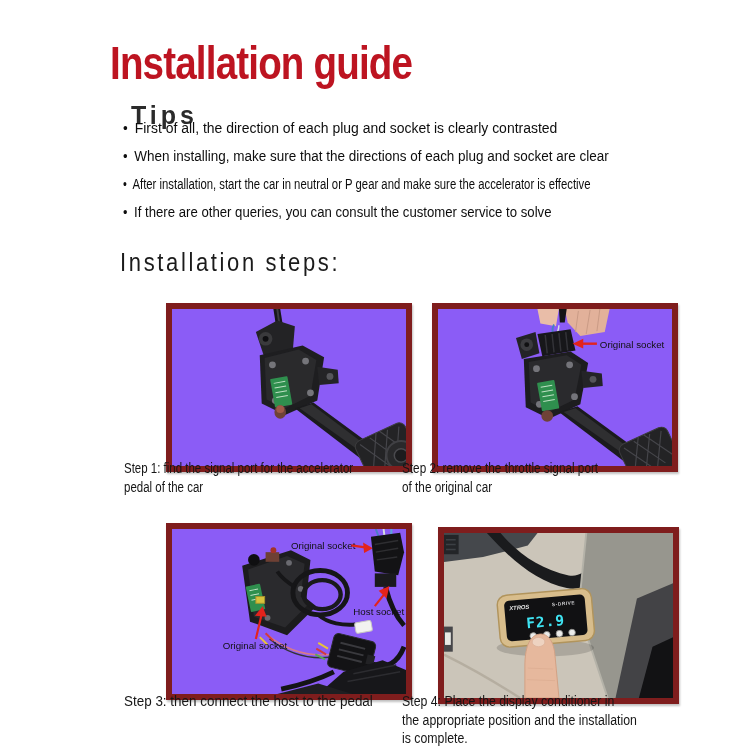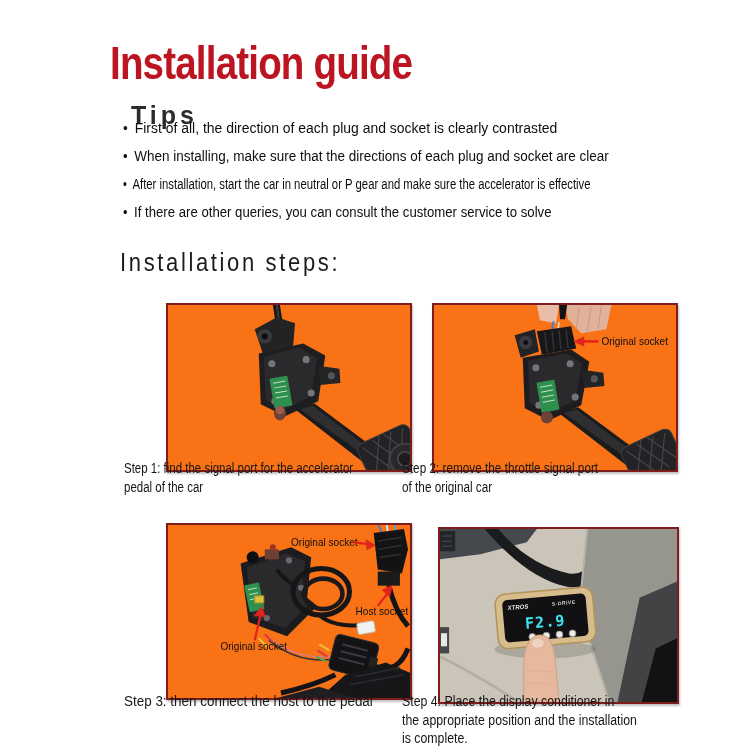--- a/index.html
+++ b/index.html
@@ -22,21 +22,21 @@
     transform-origin:left center;
   }
   .tips-list .dot{display:inline-block;width:9px;margin-right:4px;font-size:15px;}
   .sx90{transform:scaleX(.90);} .sx87{transform:scaleX(.87);}
   .sx73{transform:scaleX(.73);} .sx85{transform:scaleX(.85);}
   .steps-heading{
     left:120px;top:227px;font-size:25px;color:#1b1b1b;letter-spacing:3px;font-weight:400;
     white-space:nowrap;transform:scaleX(.88);transform-origin:left top;
   }
   .panel{
-    position:absolute;border:2px solid #7f1d1d;background:#f97316;box-sizing:border-box;
+    position:absolute;border:6px solid #7f1d1d;background:#8b5cf6;box-sizing:border-box;
     box-shadow:1px 2px 2px rgba(0,0,0,.25);
   }
   .panel svg{display:block;width:100%;height:100%;}
   #panel1{left:126px;top:287px;width:246px;height:169px;}
   #panel2{left:392px;top:287px;width:246px;height:169px;}
   #panel3{left:126px;top:507px;width:246px;height:177px;}
   #panel4{left:398px;top:511px;width:241px;height:177px;}
   .caption{
     position:absolute;font-size:14px;line-height:18.5px;color:#161616;
     transform-origin:left top;

